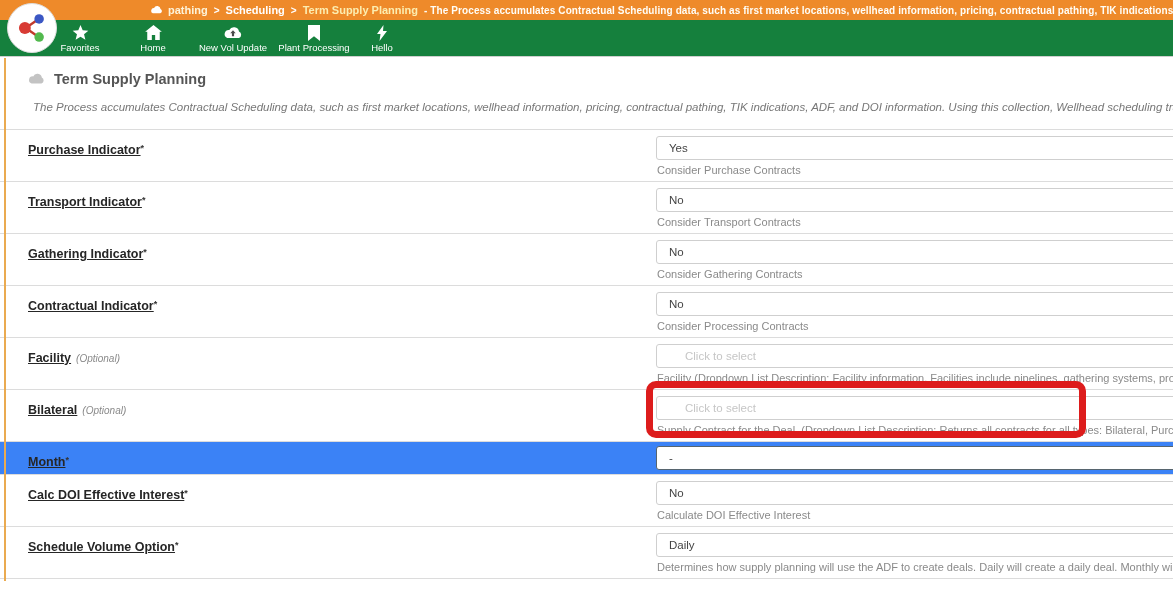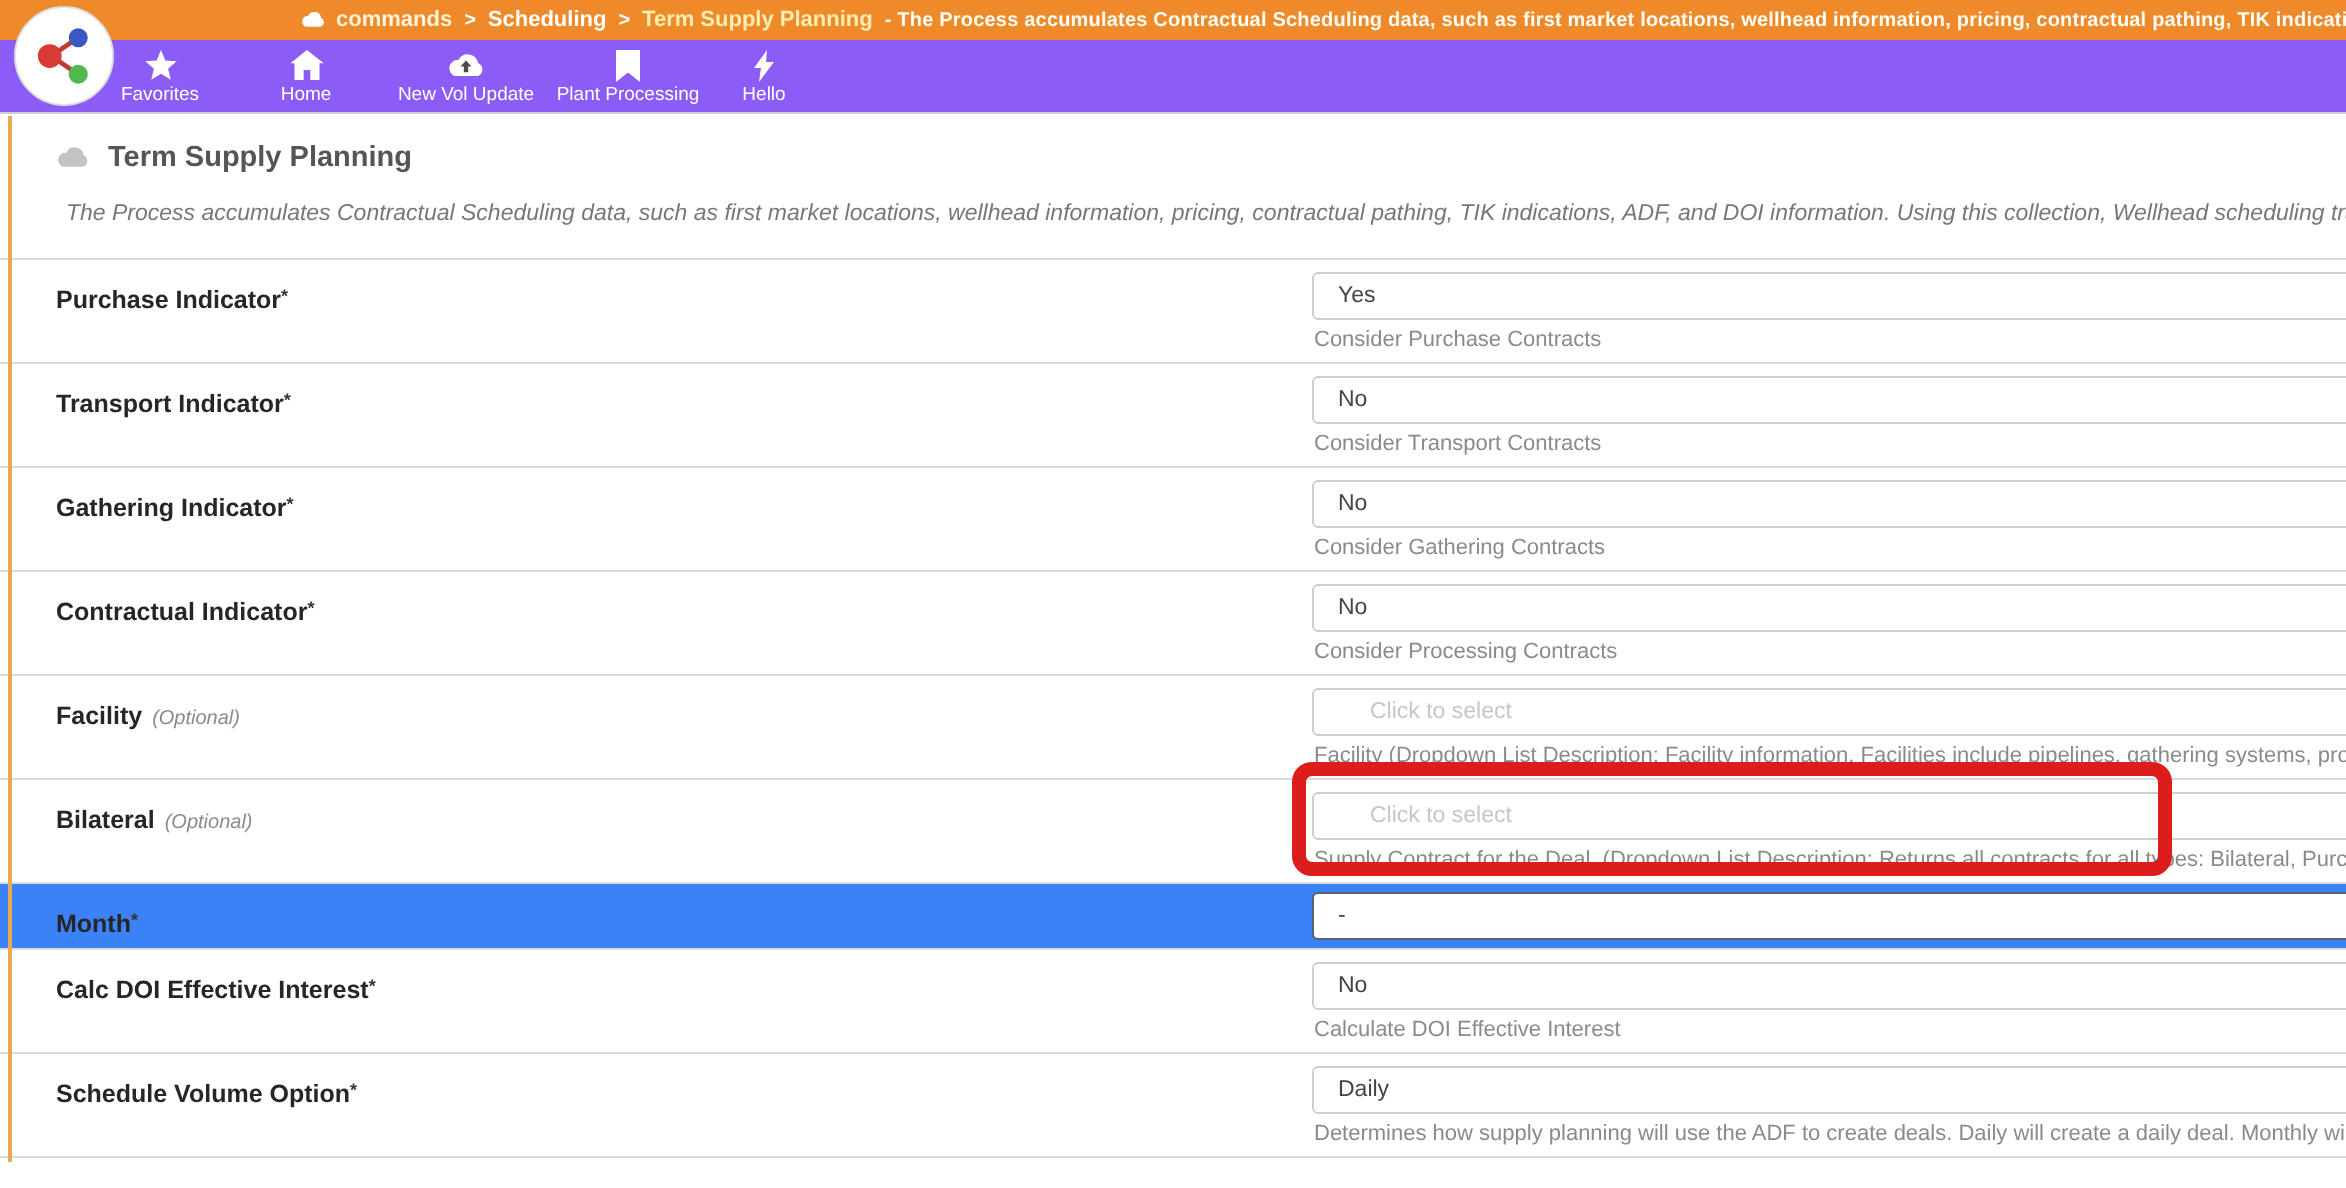--- a/index.html
+++ b/index.html
@@ -10,21 +10,21 @@
   .topbar { position:absolute; top:0; left:0; width:1173px; height:20px; background:#ee8a2a;
             display:flex; align-items:center; padding-left:150px; white-space:nowrap; overflow:hidden; }
   .topbar .crumb { font-size:11px; font-weight:bold; margin-right:6px; }
   .crumb-root { color:#fdf3d9; }
   .crumb-sep { color:#ffffff; font-size:10px; margin-right:6px; font-weight:bold; }
   .crumb-section { color:#ffffff; }
   .crumb-page { color:#fcedb0; }
   .topbar-desc { color:#fffdf6; font-size:10px; font-weight:600; letter-spacing:.1px; }
   .bc-cloud { margin-right:5px; display:inline-flex; }
 
-  .toolbar { position:absolute; top:20px; left:0; width:1173px; height:37px; background:#8b5cf6;
+  .toolbar { position:absolute; top:20px; left:0; width:1173px; height:37px; background:#15803d;
              display:flex; align-items:flex-start; padding-left:44px; border-bottom:1px solid #cfcfcf; }
   .tool-item { display:flex; flex-direction:column; align-items:center; justify-content:flex-start;
                padding-top:4px; height:37px; cursor:pointer; }
   .tool-item .t-icon { height:17px; display:flex; align-items:center; }
   .tool-item .t-label { color:#ffffff; font-size:9.5px; margin-top:1px; white-space:nowrap; }
   .w-fav{width:72px;} .w-home{width:74px;} .w-pp{width:76px;} .w-nvu{width:86px;} .w-hello{width:60px;}
 
   .logo { position:absolute; top:3px; left:7px; width:50px; height:50px; border-radius:50%;
           background:#ffffff; border:1px solid #ddd; z-index:6; display:flex; align-items:center; justify-content:center; cursor:pointer; }
 
@@ -35,21 +35,21 @@
   .page-head { display:flex; align-items:center; height:26px; margin:8px 0 0 28px; }
   .page-title { font-size:14.5px; color:#555; margin-left:9px; }
   .page-desc { margin:4px 0 0 33px; height:22px; font-size:11.5px; font-style:italic; color:#777;
                white-space:nowrap; overflow:hidden; line-height:22px; }
 
   .form { margin-top:11px; border-top:1px solid #dcdcdc; }
   .row { display:grid; grid-template-columns:656px 1fr; min-height:52px; border-bottom:1px solid #dcdcdc; background:#fff; }
   .row.no-helper { min-height:33px; }
   .row.active { background:#3b82f6; }
   .cell-label { padding:13px 0 0 28px; font-size:12.5px; color:#262626; }
-  .lbl { font-weight:bold; }
+  .lbl { font-weight:bold;text-decoration:underline; }
   .req { font-size:9px; vertical-align:top; color:#333; font-weight:bold; }
   .opt { font-style:italic; color:#8a8a8a; font-size:10px; margin-left:5px; }
   .cell-input { padding-top:6px; overflow:hidden; }
   .field { display:block; width:calc(100% + 8px); height:24px; border:1px solid #cfcfcf; border-radius:3px;
            background:#fff; font-family:"Liberation Sans",sans-serif; font-size:11.5px; color:#444;
            padding:0 12px; outline:none; }
   .field::placeholder { color:#c6c6c6; opacity:1; }
   .field.select { padding-left:28px; }
   .field.focused { border-color:#57656f; }
   .row.no-helper .cell-input { padding-top:4px; }
@@ -62,21 +62,21 @@
 <body>
 
 <div class="screen">
 
   <div class="topbar">
     <span class="bc-cloud">
       <svg width="13" height="10" viewBox="0 0 16 11">
           <path d="M13 4.2A4.2 4.2 0 0 0 5 3.1 3.4 3.4 0 0 0 3.4 9.6h9.2a2.9 2.9 0 0 0 .4-5.4z" fill="#fff"></path>
         </svg>
     </span>
-    <span class="crumb crumb-root">commands</span>
+    <span class="crumb crumb-root">pathing</span>
     <span class="crumb-sep">&gt;</span>
     <span class="crumb crumb-section">Scheduling</span>
     <span class="crumb-sep">&gt;</span>
     <span class="crumb crumb-page">Term Supply Planning</span>
     <span class="topbar-desc">- The Process accumulates Contractual Scheduling data, such as first market locations, wellhead information, pricing, contractual pathing, TIK indications, ADF, and DOI information. Using this collection, Wellhead</span>
   </div>
 
   <div class="toolbar">
     <div class="tool-item w-fav">
       <span class="t-icon">

